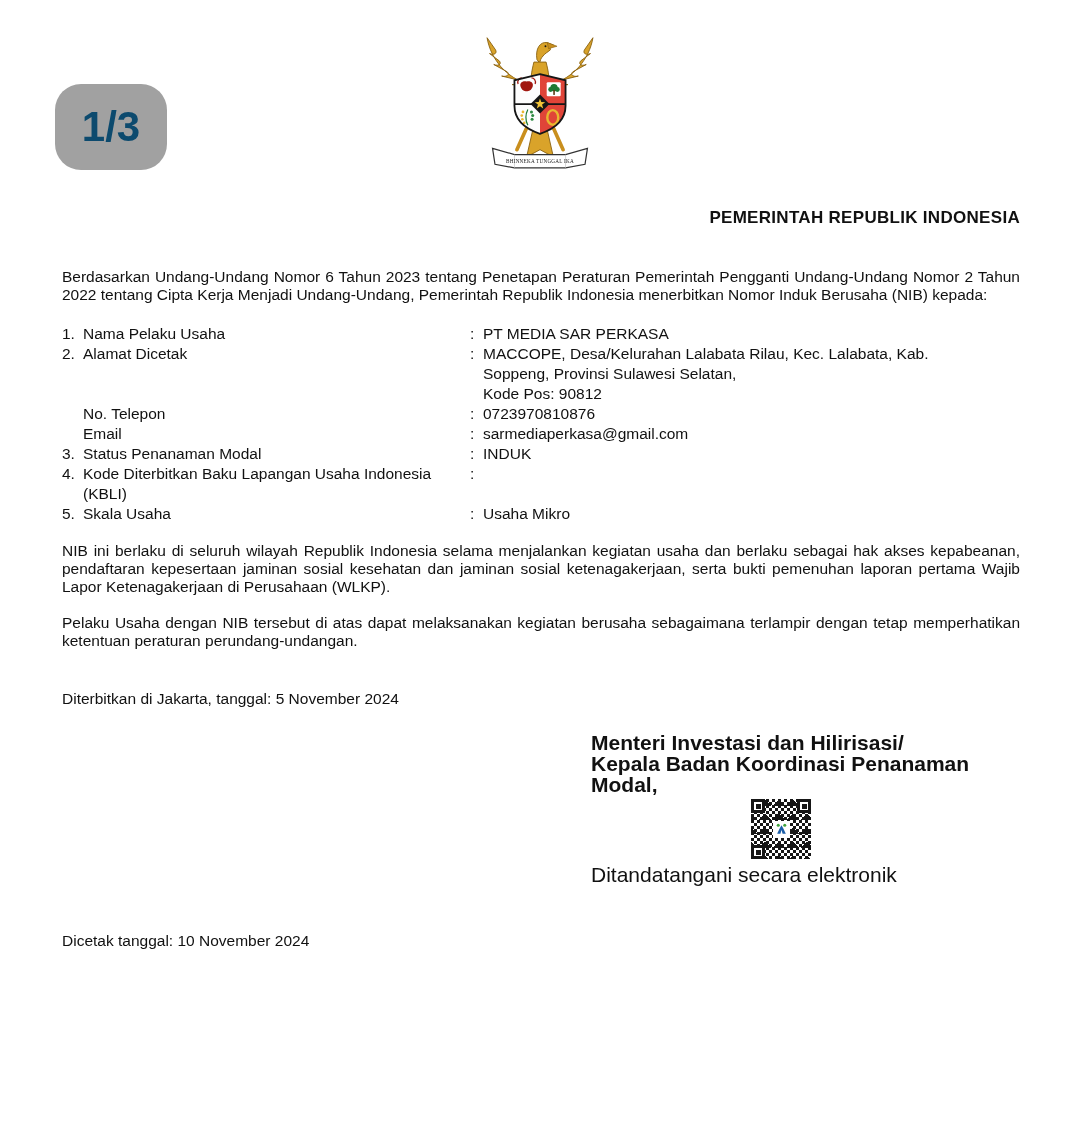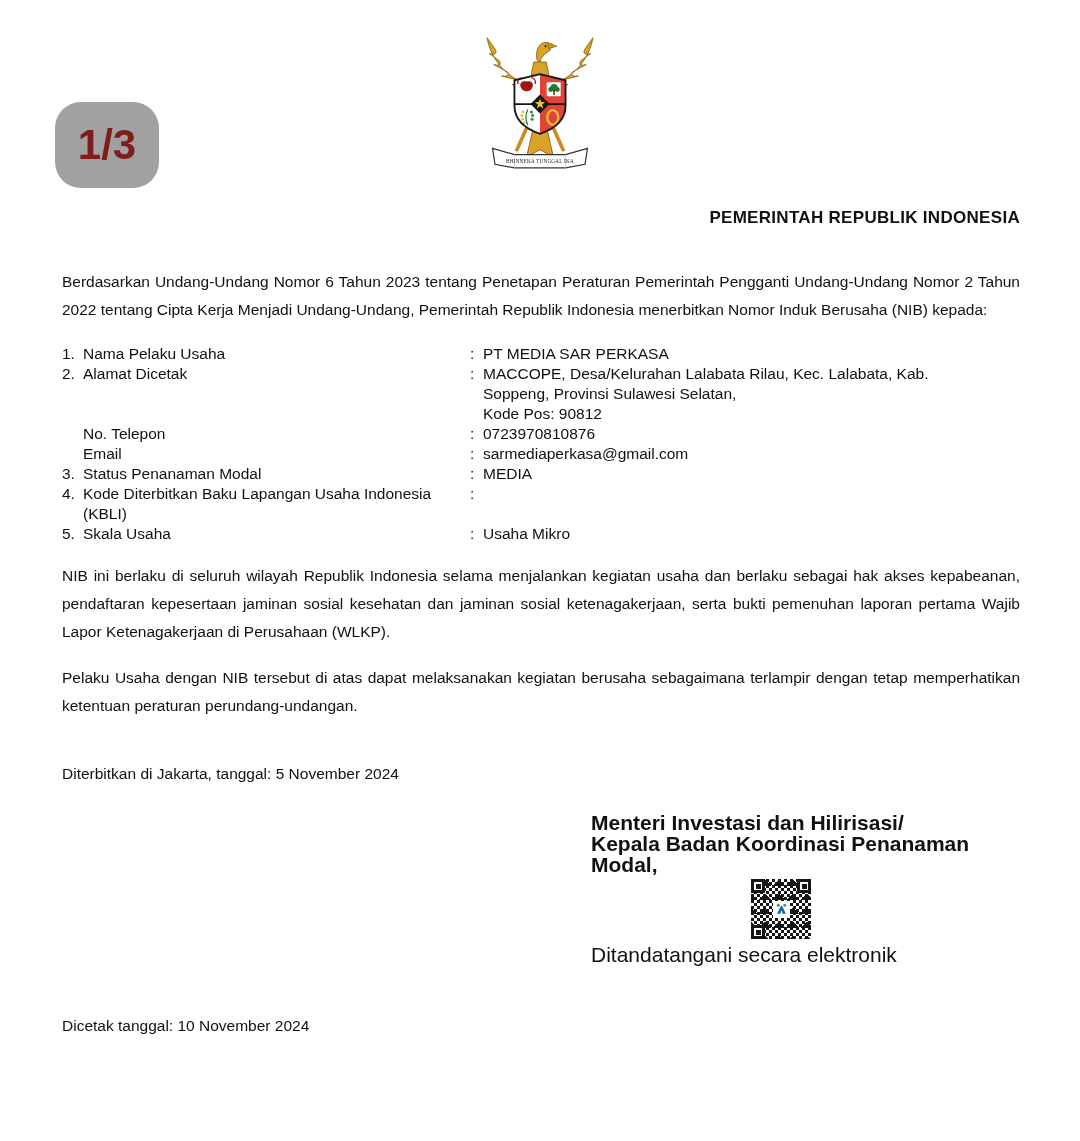--- a/index.html
+++ b/index.html
@@ -8,45 +8,45 @@
     width:1080px;height:1141px;
     background:#fff;
     color:#111;
     font-family:"Liberation Sans", sans-serif;
     overflow:hidden;
   }
   .content{padding:0 60px 0 62px;}
 
   
   .page-badge{
-    position:absolute;left:55px;top:102px;
-    width:104px;height:86px;
+    position:absolute;left:55px;top:84px;
+    width:112px;height:86px;
     background:#a1a1a1;
     border-radius:26px;
     display:flex;align-items:center;justify-content:center;
-    color:#7f1d1d;font-size:42px;font-weight:700;
+    color:#0c4a6e;font-size:42px;font-weight:700;
   }
 
   
   .emblem-wrap{padding-top:28px;text-align:center;height:146px;}
   .emblem-wrap svg{display:inline-block;}
 
   
   .gov-title{
     margin:34px 0 0;text-align:right;
     font-size:17px;font-weight:700;letter-spacing:.3px;
   }
   .doc-title{
     margin-top:30px;text-align:center;
     font-size:17px;font-weight:700;line-height:25px;letter-spacing:.2px;
   }
 
   
   .para{
-    margin:0;font-size:15.5px;line-height:28px;text-align:justify;
+    margin:0;font-size:15.5px;line-height:18px;text-align:justify;
   }
   .intro{margin-top:40px;}
   .p-validity{margin-top:18px;}
   .p-compliance{margin-top:18px;}
   .issued{margin-top:40px;text-align:left;}
   .printed{margin-top:47px;text-align:left;}
 
   
   .fields{margin-top:20px;font-size:15.5px;line-height:20px;}
   .field-row{display:grid;grid-template-columns:21px 387px 13px auto;}
@@ -183,21 +183,21 @@
       <div class="field-row">
         <div class="cell-num"></div>
         <div class="cell-label">Email</div>
         <div class="cell-sep">:</div>
         <div class="cell-value">sarmediaperkasa@gmail.com</div>
       </div>
       <div class="field-row">
         <div class="cell-num">3.</div>
         <div class="cell-label">Status Penanaman Modal</div>
         <div class="cell-sep">:</div>
-        <div class="cell-value">MEDIA</div>
+        <div class="cell-value">INDUK</div>
       </div>
       <div class="field-row">
         <div class="cell-num">4.</div>
         <div class="cell-label">Kode Diterbitkan Baku Lapangan Usaha Indonesia
 (KBLI)</div>
         <div class="cell-sep">:</div>
       </div>
       <div class="field-row">
         <div class="cell-num">5.</div>
         <div class="cell-label">Skala Usaha</div>

